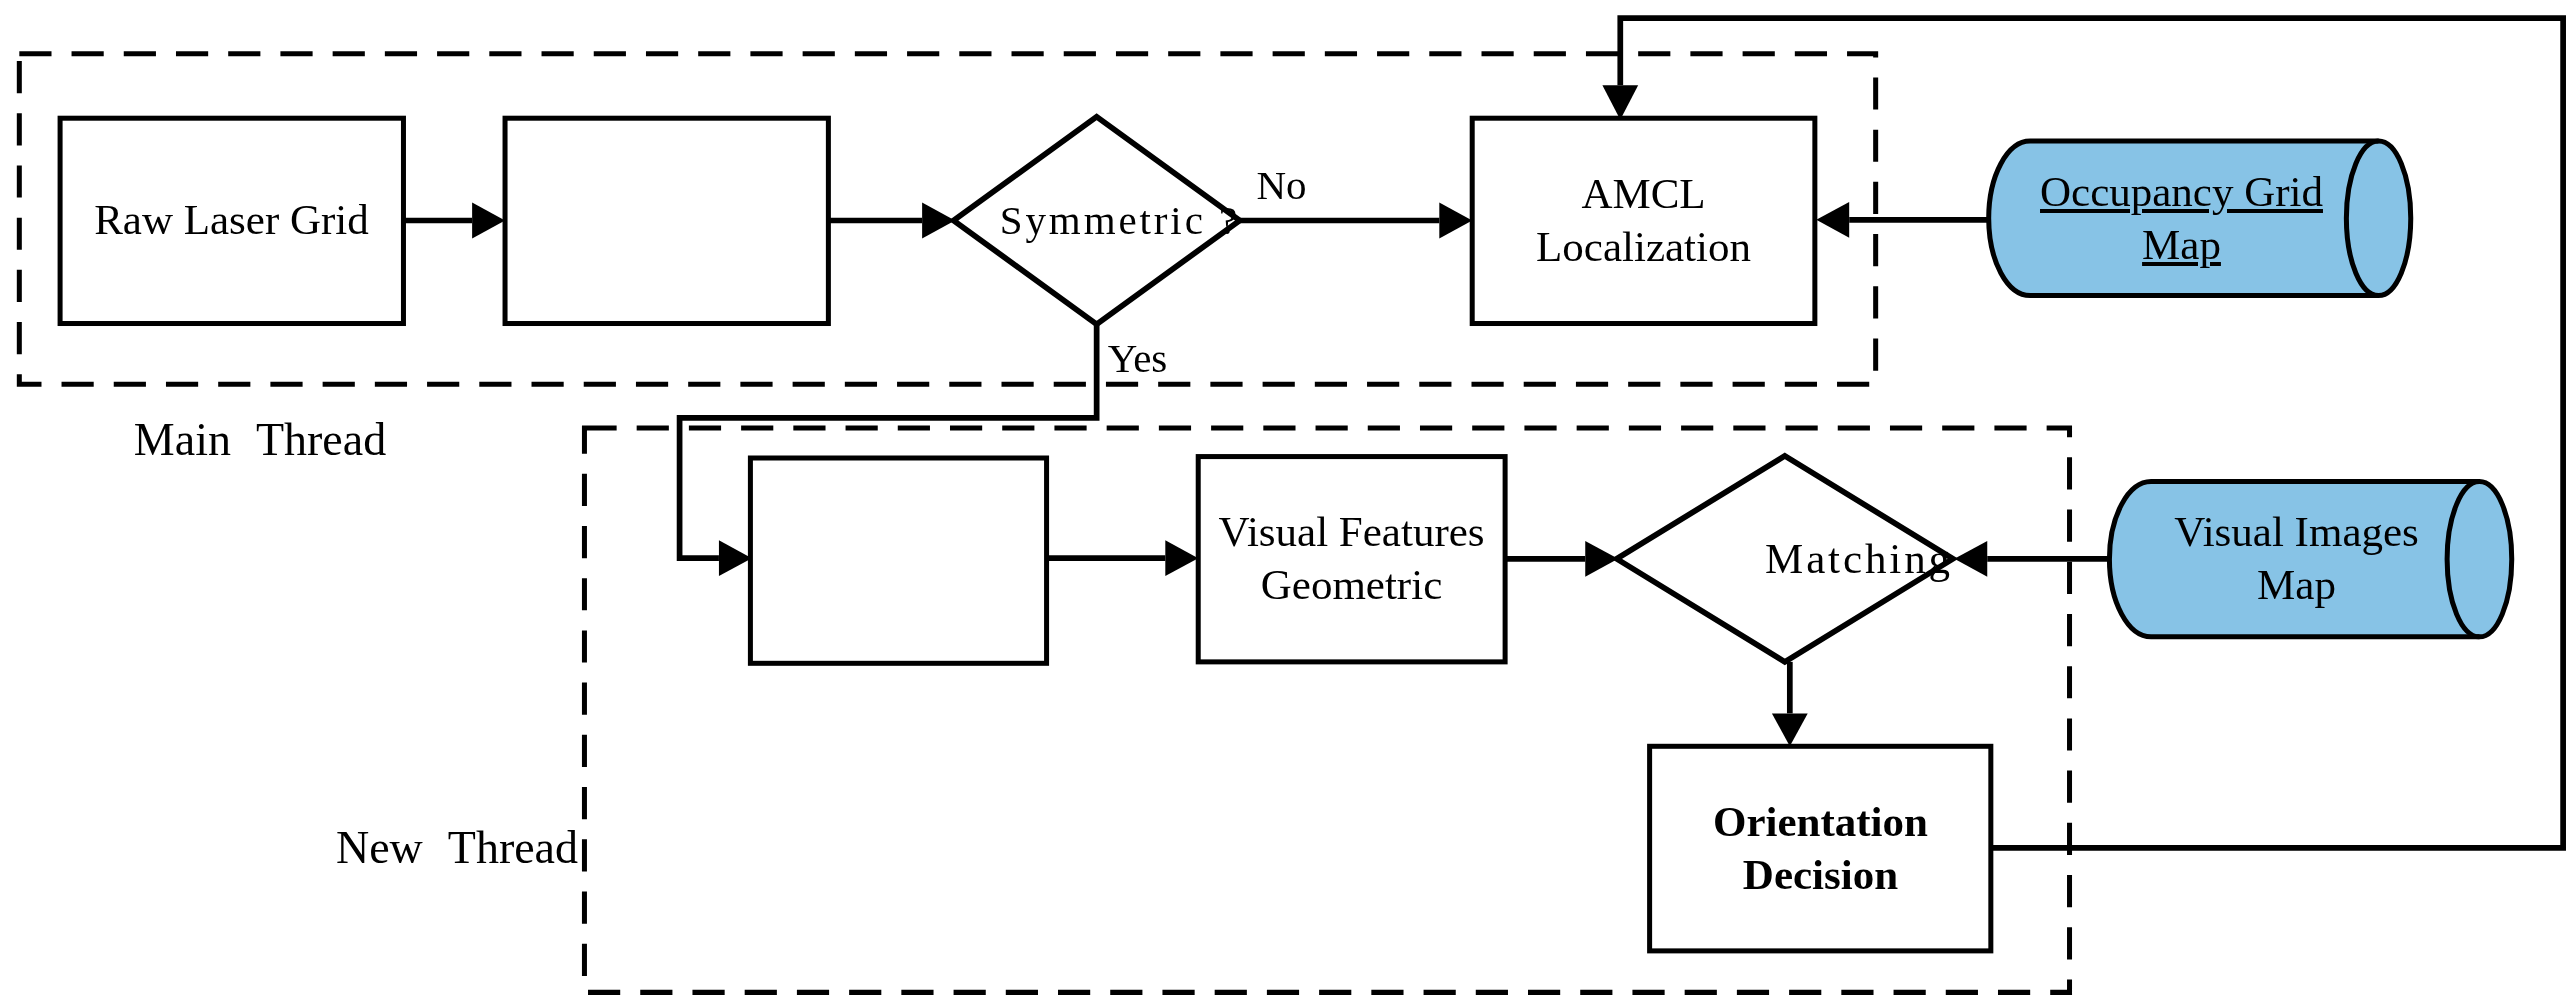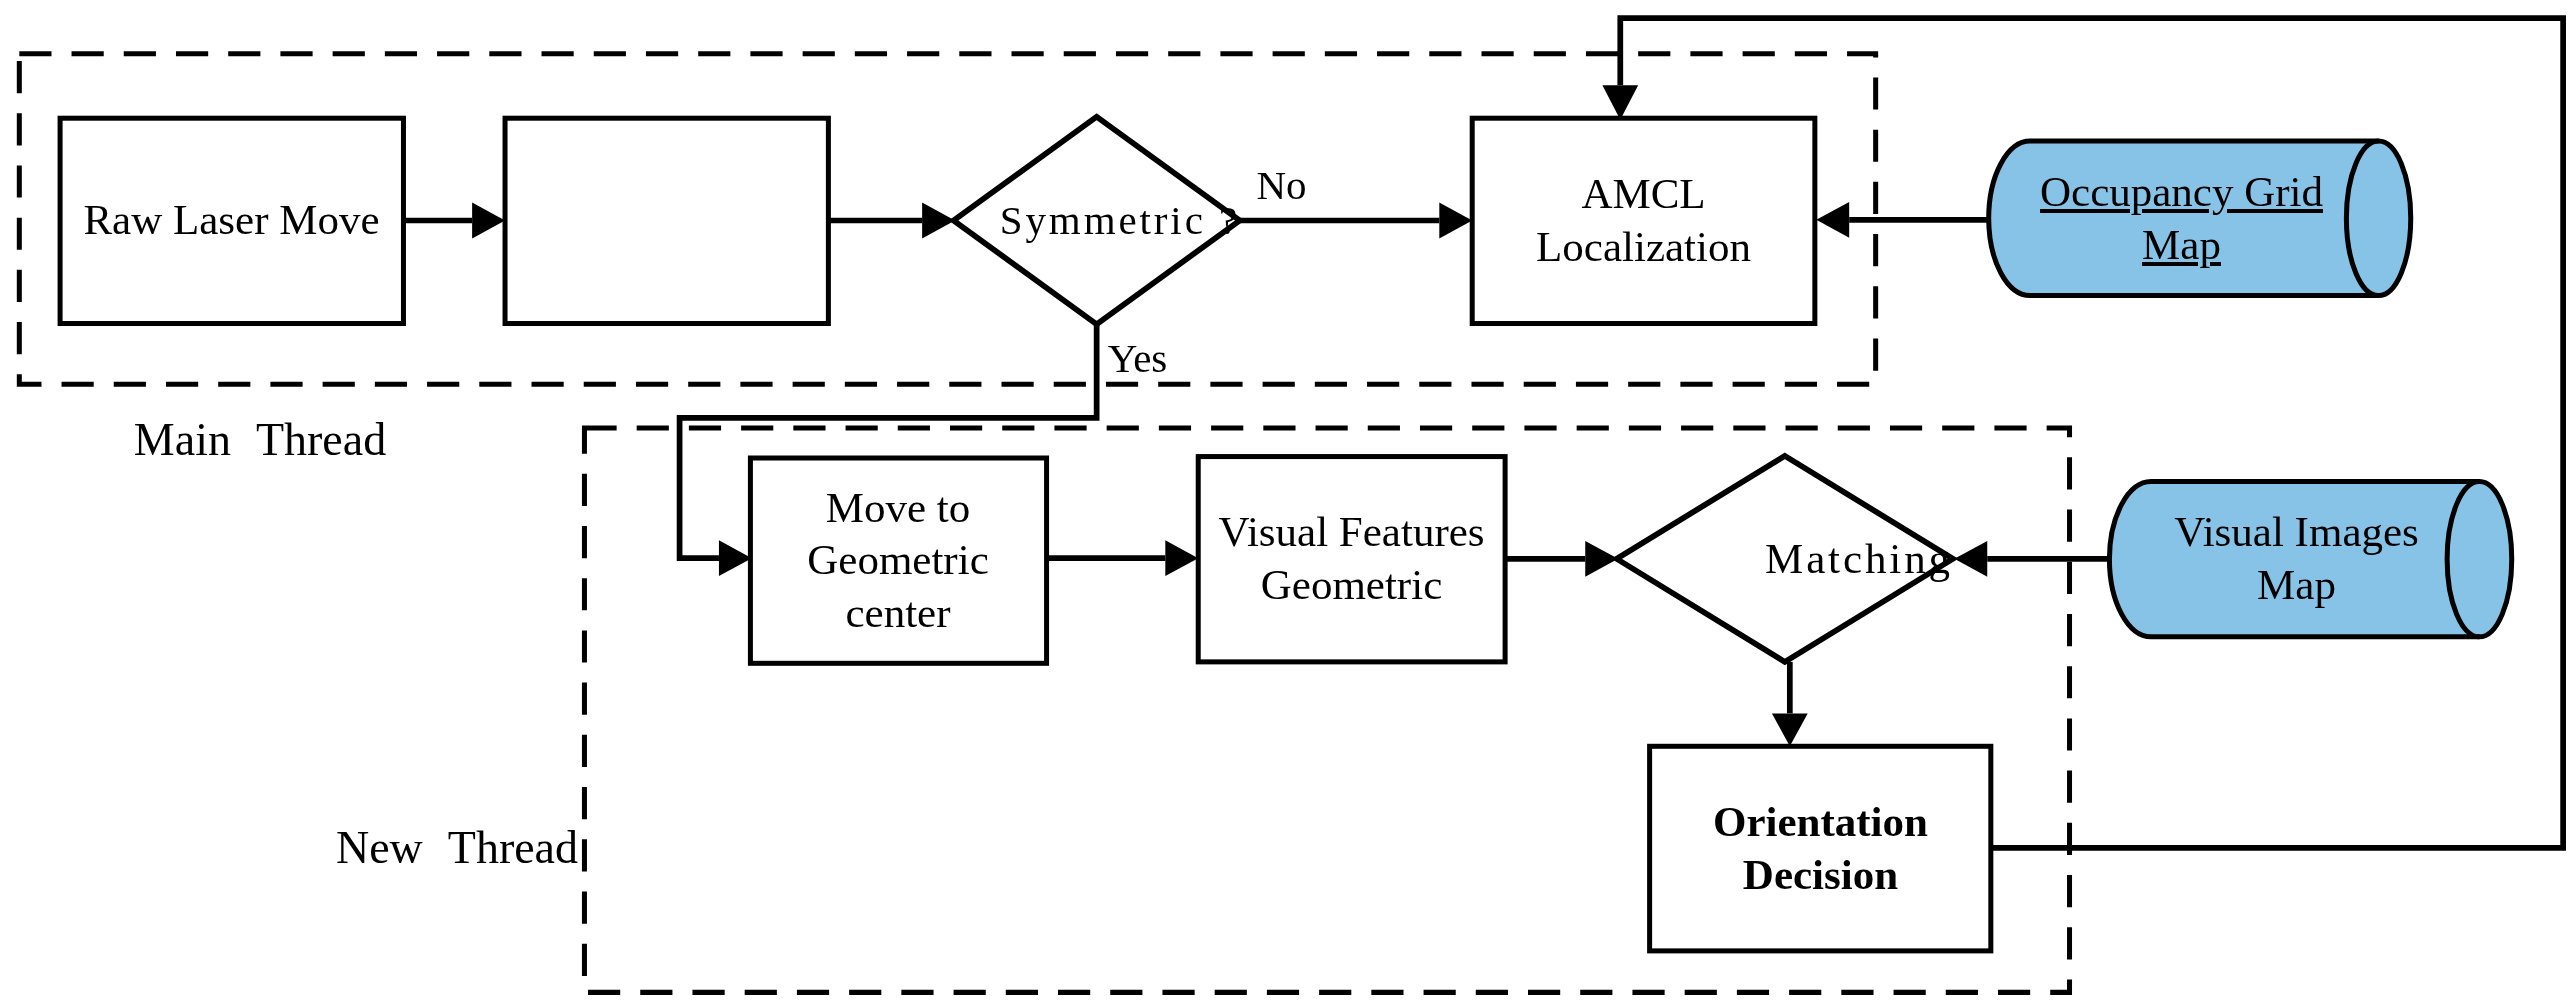--- a/index.html
+++ b/index.html
@@ -83,21 +83,21 @@
     <polygon points="2495,637 2730,781 2495,925 2260,781" fill="#fff" stroke="#000" stroke-width="8"></polygon>
 
     <path d="M 2838 197 L 3325 197 A 45 108 0 0 1 3325 413 L 2838 413 A 58 108 0 0 1 2838 197 Z" stroke="#000" stroke-width="7" fill="#87C3E6"></path>
     <path d="M 3325 197 A 45 108 0 0 0 3325 413" fill="none" stroke="#000" stroke-width="7"></path>
 
     <path d="M 3007 673 L 3466 673 A 45 108 0 0 1 3466 890 L 3007 890 A 58 108 0 0 1 3007 673 Z" stroke="#000" stroke-width="7" fill="#87C3E6"></path>
     <path d="M 3466 673 A 45 108 0 0 0 3466 890" fill="none" stroke="#000" stroke-width="7"></path>
   </svg>
 
   <div class="lbl" style="left:60px;top:118px;width:343px;height:205px;">
-    <span class="inner">Raw Laser Move</span>
+    <span class="inner">Raw Laser Grid</span>
   </div>
 
 
   <div class="lbl spaced" style="left:954px;top:117px;width:286px;height:207px;font-size:41px;">
     <span class="inner">Symmetric ?</span>
   </div>
 
   <div class="lbl edge-lbl" style="left:1235px;top:154px;width:93px;height:46px;margin-top:8px;">
     <span class="inner">No</span>
   </div>
@@ -111,23 +111,20 @@
   </div>
 
   <div class="lbl" style="left:1999px;top:141px;width:365px;height:155px;">
     <span class="inner" style="width:322px;text-decoration:underline;">Occupancy Grid Map</span>
   </div>
 
   <div class="lbl thread" style="left:106px;top:415px;width:308px;height:50px;">
     <span class="inner">Main Thread</span>
   </div>
 
-  <div class="lbl" style="left:750px;top:458px;width:296px;height:205px;">
-    <span class="inner" style="width:229px;">Move to Geometric center</span>
-  </div>
 
   <div class="lbl" style="left:1198px;top:456px;width:307px;height:205px;">
     <span class="inner" style="width:300px;">Visual Features Geometric</span>
   </div>
 
   <div class="lbl spaced" style="left:1617px;top:456px;width:336px;height:206px;">
     <span class="inner">Matching</span>
   </div>
 
   <div class="lbl" style="left:2121px;top:481px;width:351px;height:155px;">

